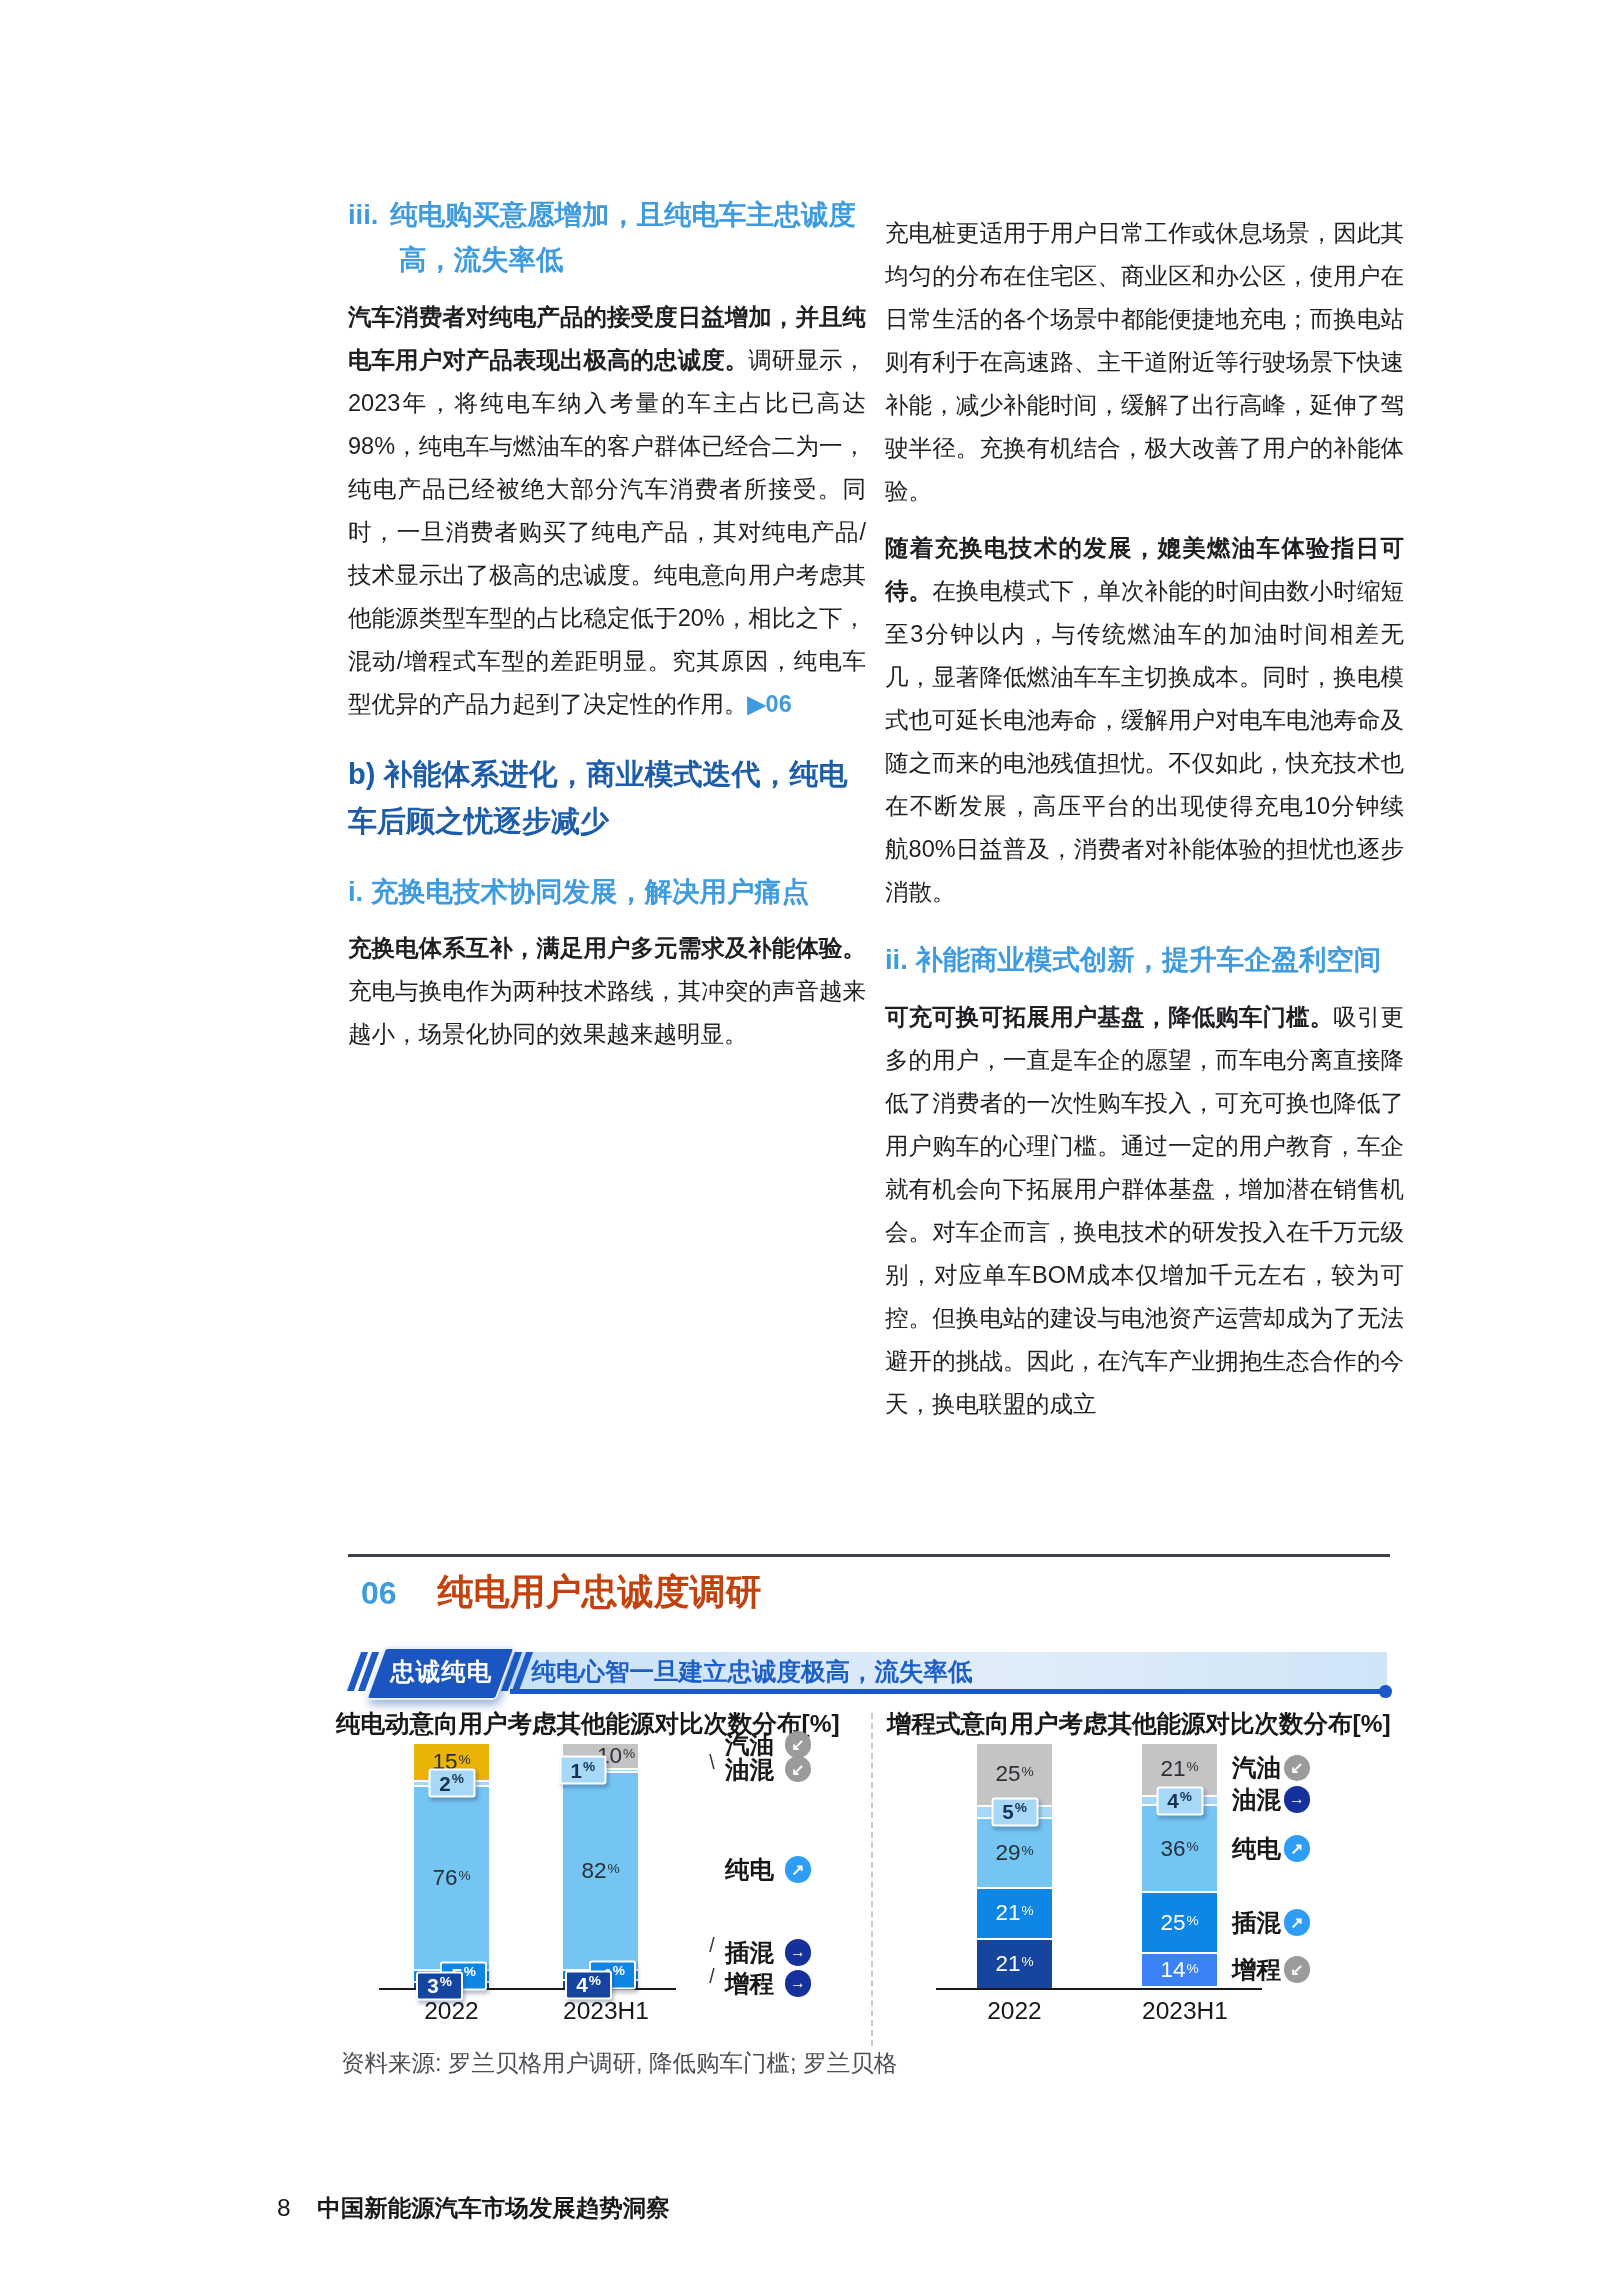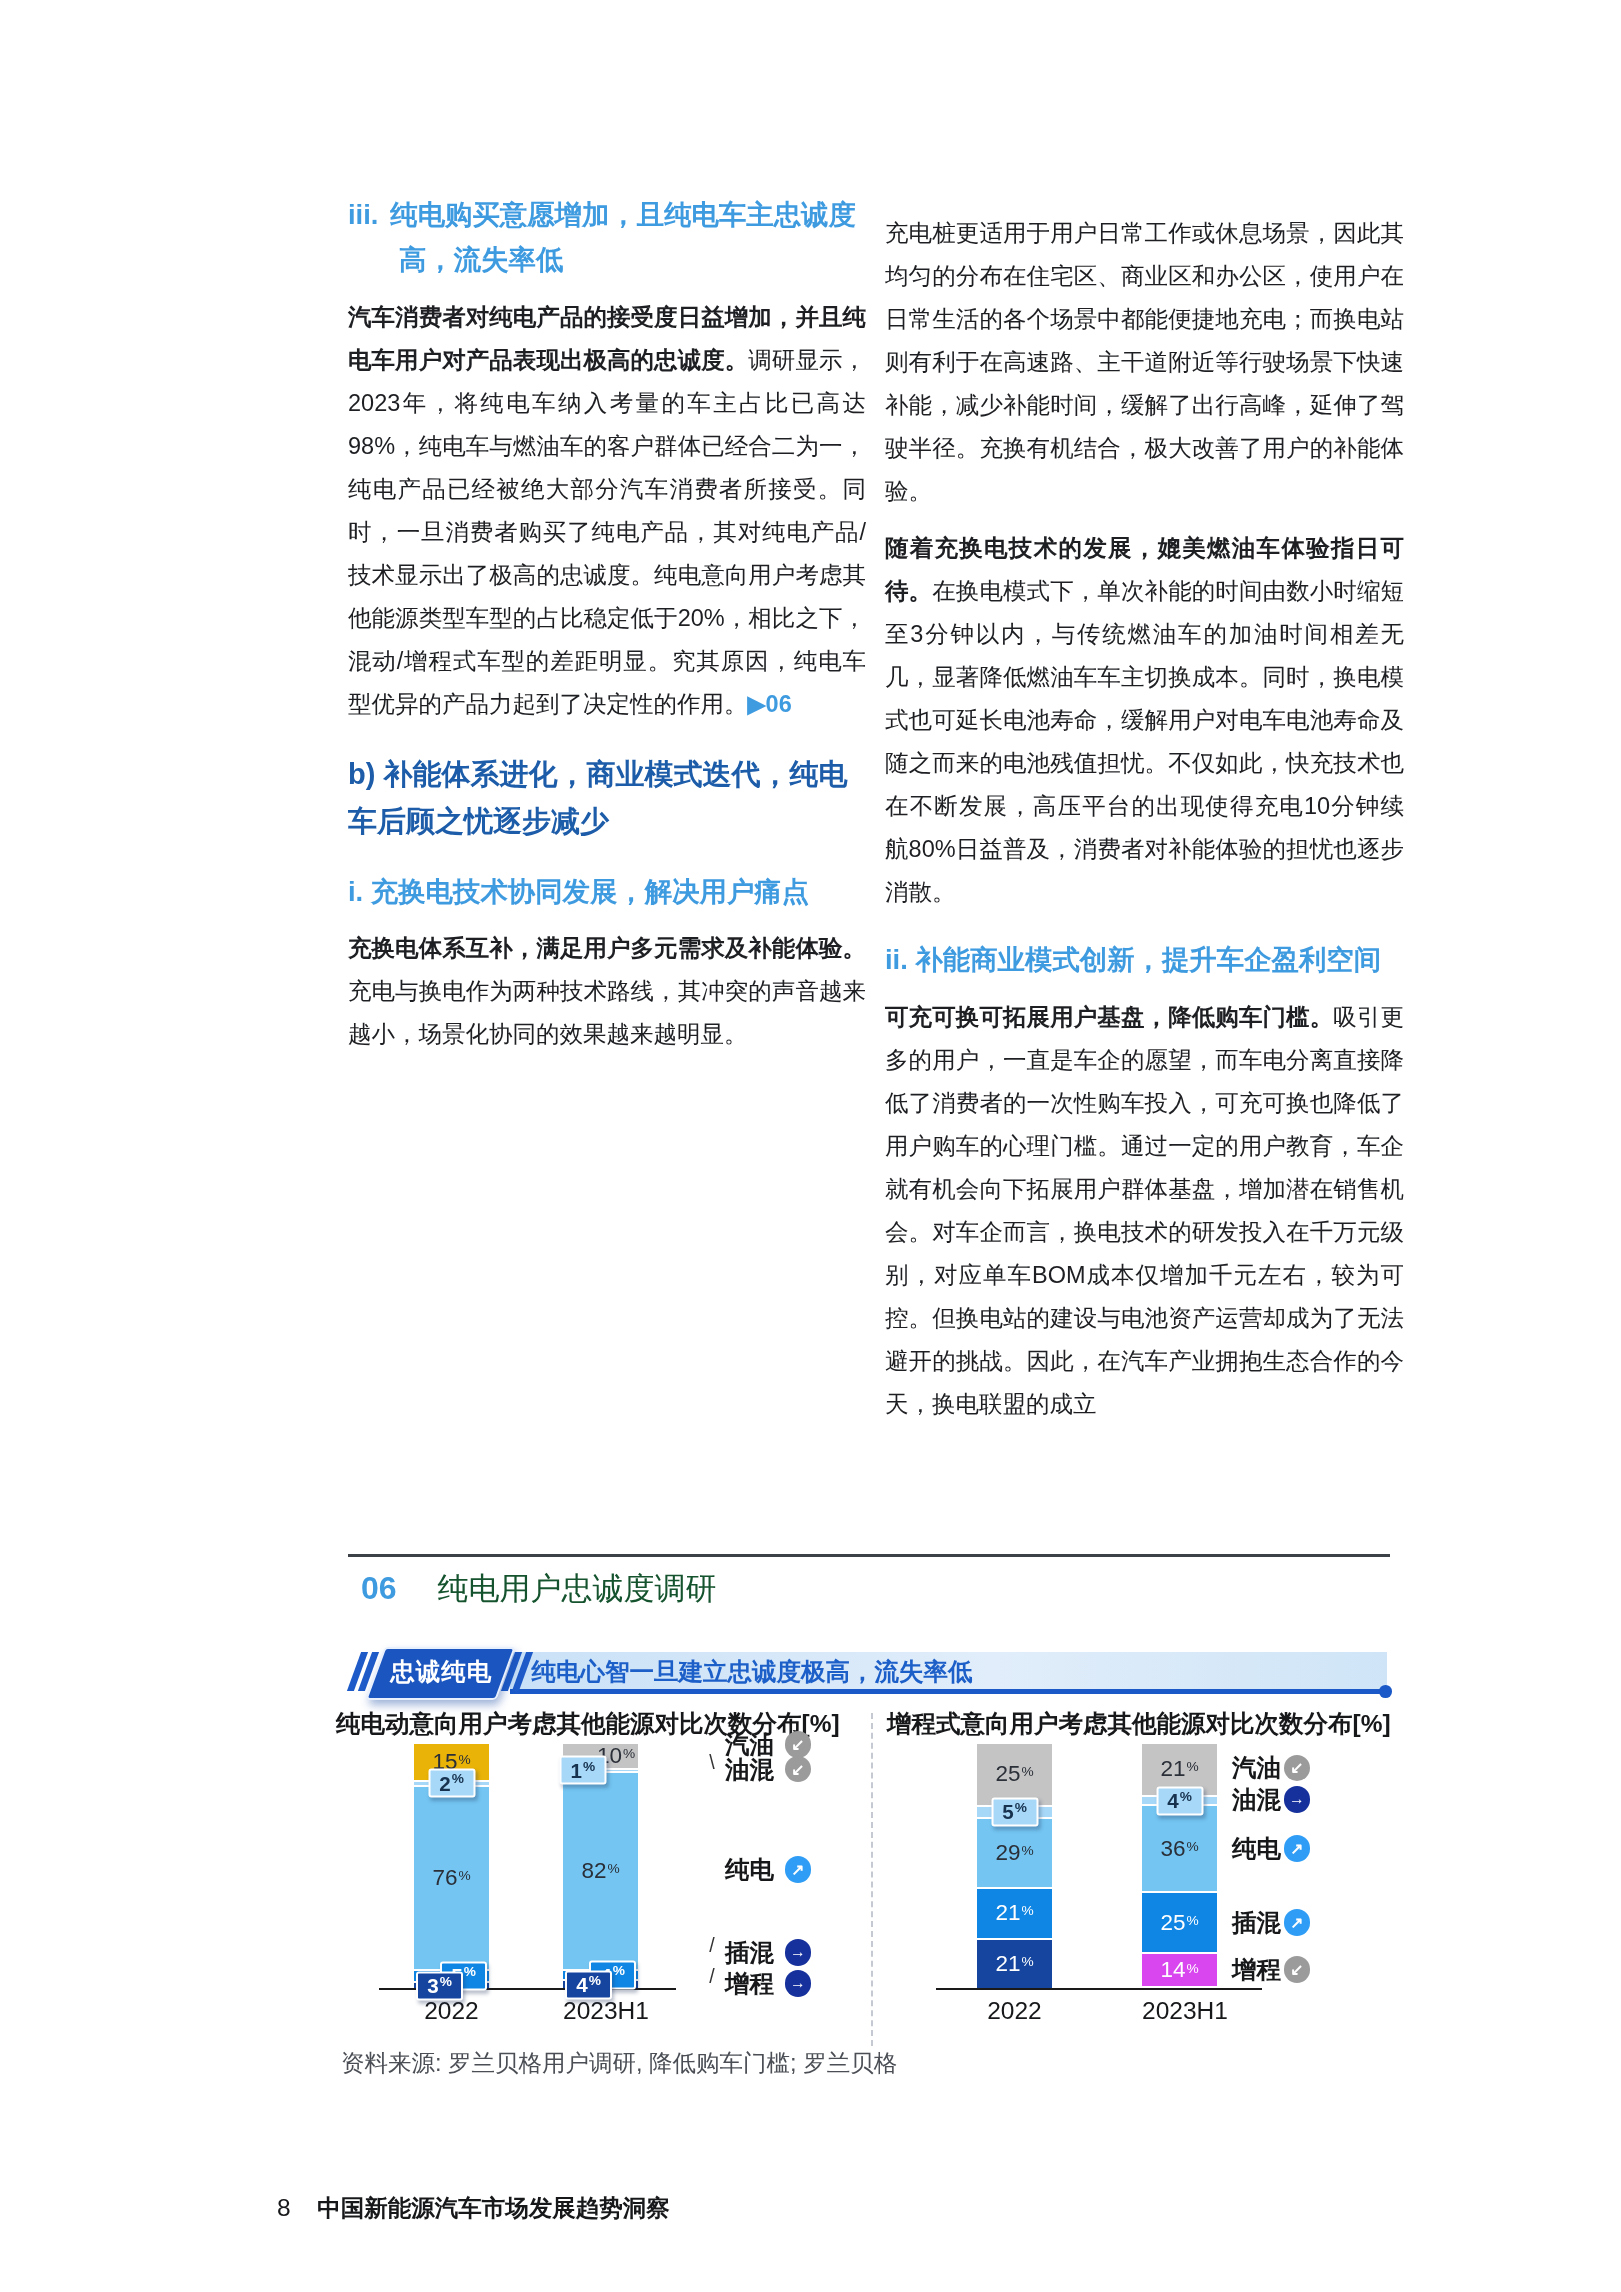--- a/index.html
+++ b/index.html
@@ -15,21 +15,21 @@
   .ref{color:#3f9be0;font-weight:bold;}
   .h-light{color:#3f9be0;font-weight:bold;font-size:27.4px;line-height:45px;margin:23.5px 0 13.7px 0;}
   .h-iii{margin-top:0;padding-left:51px;text-indent:-51px;}
   .h-iii .marker{margin-right:11.8px;}
   .h-dark{color:#1c5ca8;font-weight:bold;font-size:29px;line-height:47px;margin:25.5px 0 15.7px 0;}
 
   
   .fig-rule{position:absolute;left:348px;top:1554px;width:1042px;height:2.9px;background:#3c4147;}
   .fig-head{position:absolute;left:349px;top:1568px;display:flex;align-items:baseline;}
   .fig-num{color:#3f9be0;font-size:32px;font-weight:bold;margin-left:12px;}
-  .fig-title{margin-left:41px;font-size:31px;font-weight:normal;color:#14532d;}
+  .fig-title{margin-left:41px;font-size:36px;font-weight:bold;color:#c2410c;}
 
   .banner{position:absolute;left:348px;top:1647px;width:1042px;height:54px;}
   .stripe{position:absolute;top:4.9px;width:6.9px;height:39px;background:#1e5bc8;transform:skewX(-20deg);}
   .s1{left:5.9px;}.s2{left:16.7px;}.s3{left:160px;}.s4{left:171px;}
   .band{position:absolute;left:162px;top:4.9px;width:877px;height:39px;
         background:linear-gradient(90deg,#c9e1f7 0%,#e1edfa 55%,#cfe5f7 100%);}
   .band span{display:block;line-height:39px;padding-left:21.6px;color:#1d5fc8;font-weight:bold;font-size:24.5px;}
   .band-line{position:absolute;left:162px;top:42px;width:877px;height:4.9px;background:#1b58c8;}
   .band-line .dot{position:absolute;right:-4.9px;top:-3.9px;width:12.7px;height:12.7px;border-radius:50%;background:#1b58c8;}
   .badge{position:absolute;left:27.4px;top:0;width:127px;height:49px;background:#1a55c0;
@@ -231,21 +231,21 @@
               <span>4</span>
               <span class="pct">%</span>
             </div>
           </div>
           <div class="seg" style="height: 85px; background: rgb(116, 197, 242); border-top: 2px solid rgb(255, 255, 255);">
             <div class="seglabel" style="color: rgb(42, 47, 56); left: 0px;"><span>36</span><span class="pct">%</span></div>
           </div>
           <div class="seg" style="height: 59px; background: rgb(15, 134, 228); border-top: 2px solid rgb(255, 255, 255);">
             <div class="seglabel" style="color: rgb(255, 255, 255); left: 0px;"><span>25</span><span class="pct">%</span></div>
           </div>
-          <div class="seg" style="height: 32px; background: #d946ef; border-top: 2px solid rgb(255, 255, 255);">
+          <div class="seg" style="height: 32px; background: #3b82f6; border-top: 2px solid rgb(255, 255, 255);">
             <div class="seglabel" style="color: rgb(255, 255, 255); left: 0px;"><span>14</span><span class="pct">%</span></div>
           </div>
         </div>
         <div class="cat" style="left: 255px;">2023H1</div>
         <div class="axis" style="left: 49px; width: 326px;"></div>
         <div class="litem" style="left: 345px; width: 78px; top: 9.7px;">
           <span class="llabel">汽油</span>
           <span class="licon" style="background: rgb(155, 155, 155);">↙</span>
         </div>
         <div class="litem" style="left: 345px; width: 78px; top: 41px;">

